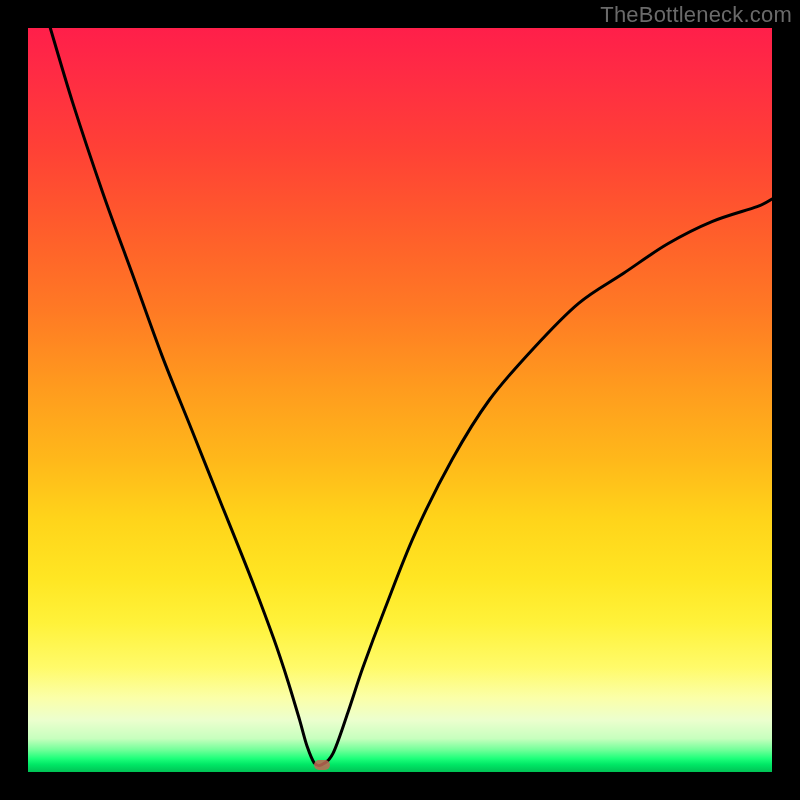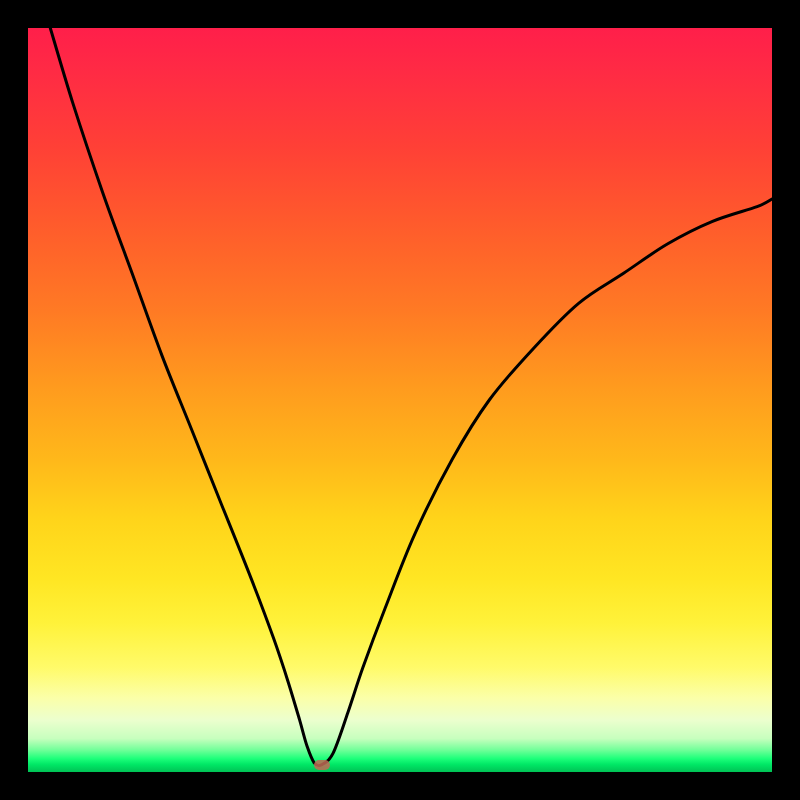--- a/index.html
+++ b/index.html
@@ -78,20 +78,21 @@
     background: #c16a55;
     opacity: 0.85;
     transform: translate(-50%, -50%);
   }
 </style>
 </head>
 <body>
 
 <div class="frame">
 
+  <div class="watermark">TheBottleneck.com</div>
 
   <div class="plot-area">
     <div class="gradient"></div>
 
     <svg class="curve" viewBox="0 0 744 744" preserveAspectRatio="none">
       <path id="curve-path" d="M 22.3 0.0 C 26.0 12.4, 36.0 47.1, 44.6 74.4 C 53.3 101.7, 64.5 135.2, 74.4 163.7 C 84.3 192.2, 94.2 218.2, 104.2 245.5 C 114.1 272.8, 124.0 301.3, 133.9 327.4 C 143.8 353.4, 153.8 377.0, 163.7 401.8 C 173.6 426.6, 183.5 451.4, 193.4 476.2 C 203.4 501.0, 214.5 528.2, 223.2 550.6 C 231.9 572.9, 239.3 592.7, 245.5 610.1 C 251.7 627.4, 256.1 641.1, 260.4 654.7 C 264.7 668.4, 268.5 681.4, 271.6 691.9 C 274.7 702.5, 276.5 710.8, 279.0 718.0 C 281.5 725.2, 284.0 732.0, 286.4 735.1 C 288.9 738.2, 290.8 738.2, 293.9 736.6 C 297.0 734.9, 300.7 734.1, 305.0 725.4 C 309.4 716.7, 315.0 698.7, 319.9 684.5 C 324.9 670.2, 328.6 657.2, 334.8 639.8 C 341.0 622.5, 348.4 602.6, 357.1 580.3 C 365.8 558.0, 375.7 530.7, 386.9 505.9 C 398.0 481.1, 411.7 453.8, 424.1 431.5 C 436.5 409.2, 447.6 390.6, 461.3 372.0 C 474.9 353.4, 491.0 336.0, 505.9 319.9 C 520.8 303.8, 535.7 287.7, 550.6 275.3 C 565.4 262.9, 580.3 255.4, 595.2 245.5 C 610.1 235.6, 625.0 224.4, 639.8 215.8 C 654.7 207.1, 669.6 199.6, 684.5 193.4 C 699.4 187.2, 719.2 182.3, 729.1 178.6 C 739.0 174.8, 741.5 172.4, 744.0 171.1" fill="none" stroke="#000" stroke-width="3" stroke-linejoin="round" stroke-linecap="round"></path>
     </svg>
 
     <div id="notch" class="notch" style="left: 293.88px; top: 736.56px;"></div>
   </div>

